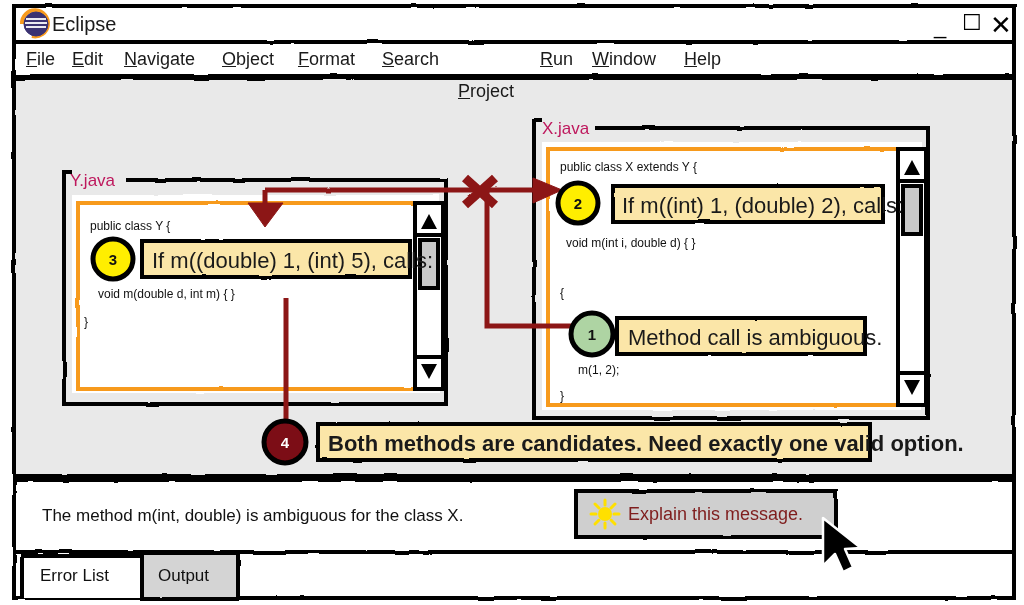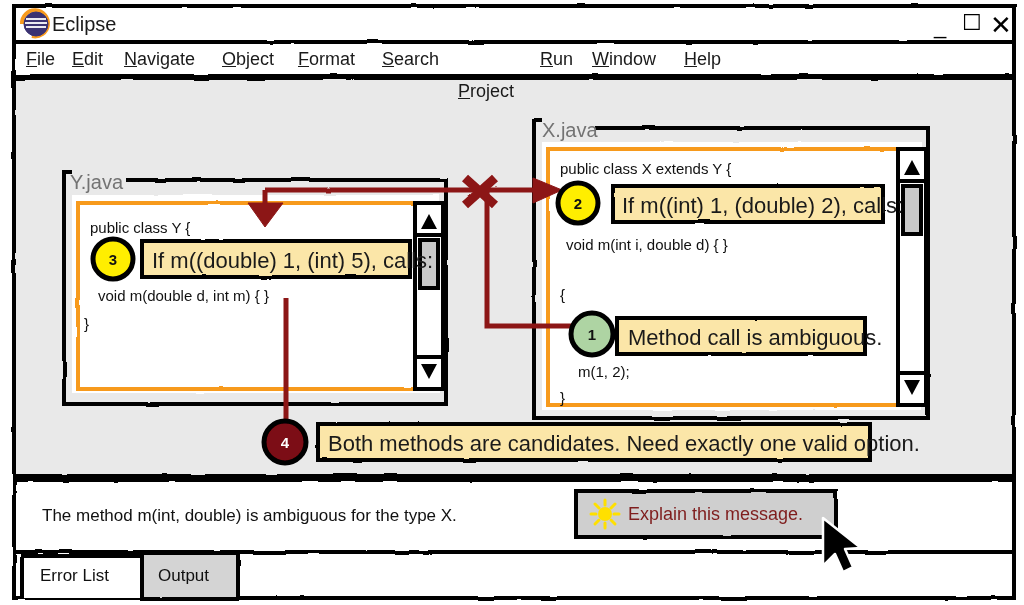--- a/index.html
+++ b/index.html
@@ -40,25 +40,25 @@
   }
 
   .menu-item {
     font-size: 18px;
     top: 50px;
     cursor: default;
   }
   .menu-item u { text-decoration: underline; }
 
   .panel-label {
-    font-size: 20px;
-    color: #737373;
-  }
-
-  .code-line { font-size: 15px; color: #111; }
+    font-size: 17px;
+    color: #be185d;
+  }
+
+  .code-line { font-size: 12px; color: #111; }
 
   .callout-text {
     font-size: 22px;
     color: #1a1a1a;
   }
 
   .marker-num {
     position: absolute;
     font-size: 15px;
     font-weight: bold;
@@ -260,22 +260,22 @@
   <div class="txt code-line" style="left:560px; top:390px;">}</div>
 
   <div class="marker-num" style="left:103px; top:252px; width:20px; color:#111;">3</div>
   <div class="marker-num" style="left:568px; top:196px; width:20px; color:#111;">2</div>
   <div class="marker-num" style="left:582px; top:327px; width:20px; color:#111;">1</div>
   <div class="marker-num" style="left:275px; top:435px; width:20px; color:#fff;">4</div>
 
   <div class="txt callout-text" style="left:152px; top:250px;">If m((double) 1, (int) 5), calls:</div>
   <div class="txt callout-text" style="left:622px; top:195px;">If m((int) 1, (double) 2), calls:</div>
   <div class="txt callout-text" style="left:628px; top:327px;">Method call is ambiguous.</div>
-  <div class="txt callout-text" style="left:328px; top:433px;">Both methods are candidates. Need exactly one valid option.</div>
-
-  <div class="txt status-text" style="left:42px; top:507px;">The method m(int, double) is ambiguous for the type X.</div>
+  <div class="txt callout-text" style="left:328px; top:433px;font-weight:bold;">Both methods are candidates. Need exactly one valid option.</div>
+
+  <div class="txt status-text" style="left:42px; top:507px;">The method m(int, double) is ambiguous for the class X.</div>
 
   <div class="txt btn-text" style="left:628px; top:505px;">Explain this message.</div>
 
   <div class="txt tab-text" style="left:40px; top:567px;">Error List</div>
   <div class="txt tab-text" style="left:158px; top:567px;">Output</div>
 
 </div>
 
 </body></html>

